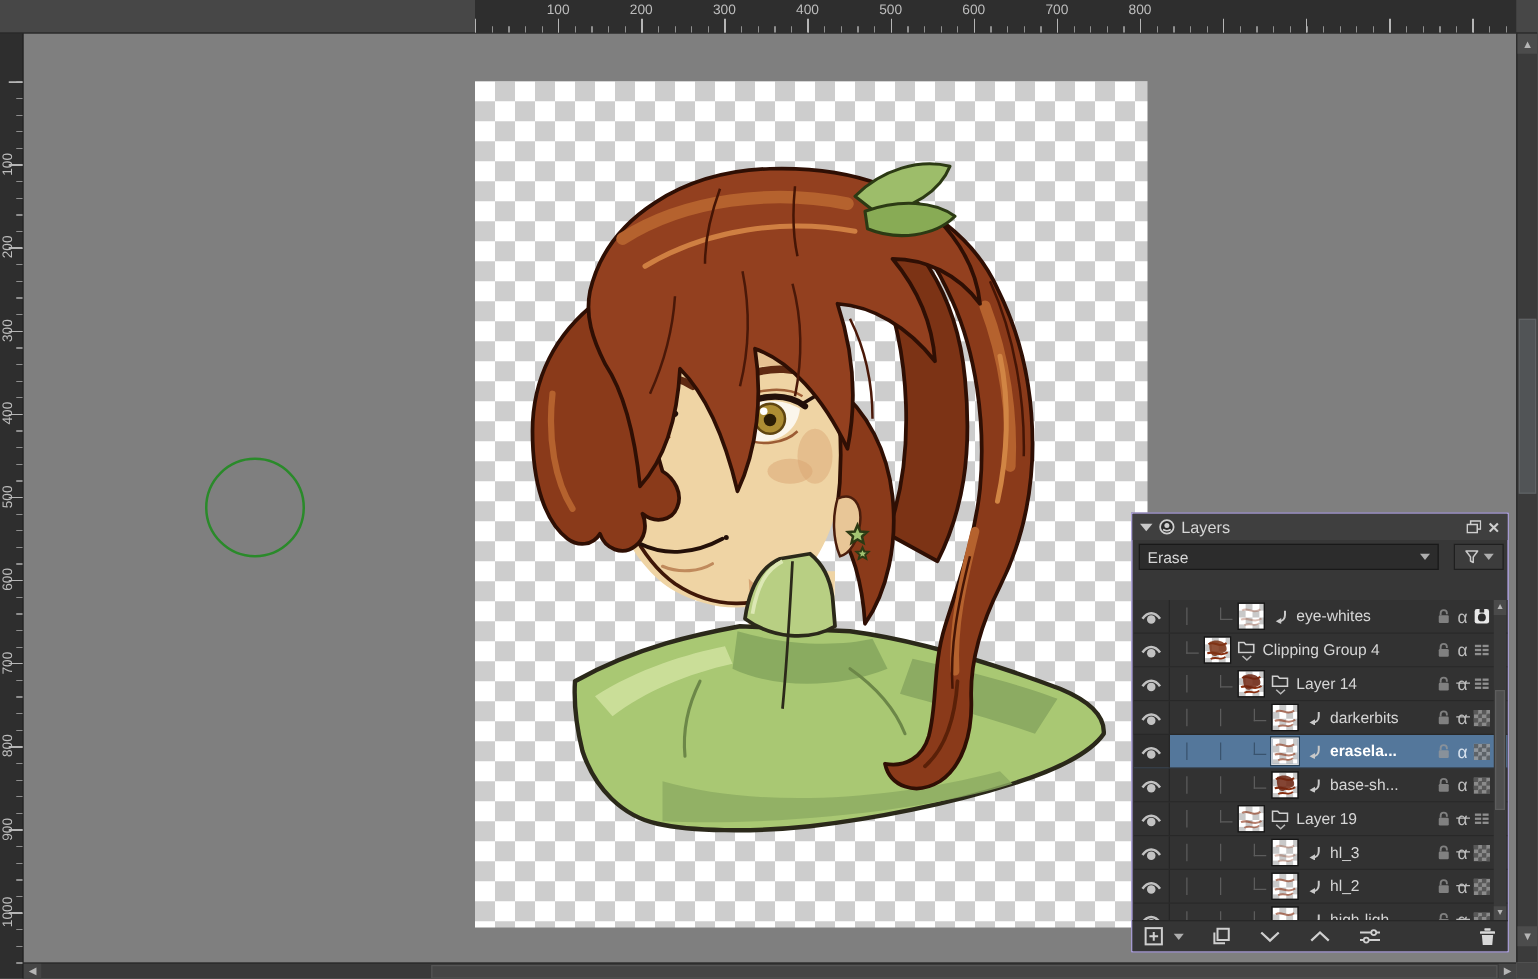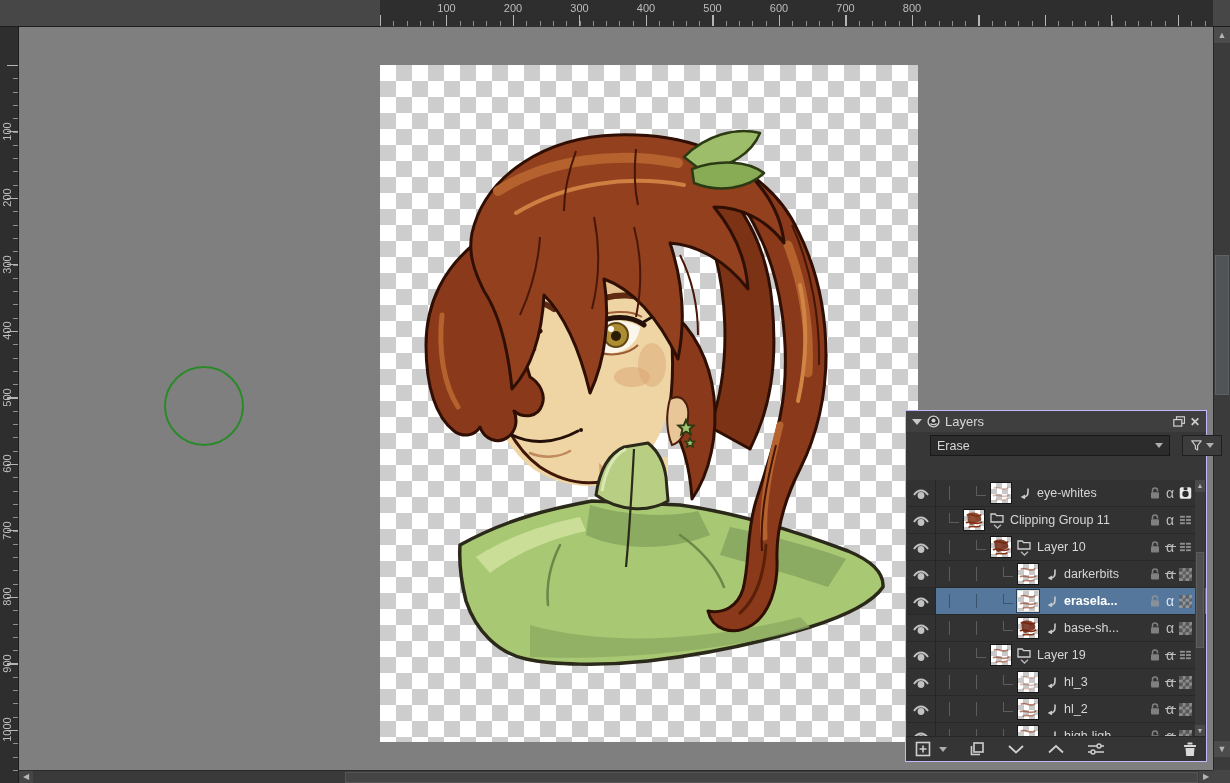--- a/index.html
+++ b/index.html
@@ -37,21 +37,21 @@
   #h-scroll .btn{position:absolute;top:0;width:14px;height:12px;background:#454545;color:#b5b5b5;font-size:8px;line-height:12px;text-align:center;}
   #h-scroll .btn.left{left:0;} #h-scroll .btn.right{right:0;}
   #h-scroll .handle{position:absolute;left:326px;top:1px;width:853px;height:11px;background:#454545;border:1px solid #555;box-sizing:border-box;}
   #corner-br{position:absolute;left:1213px;top:770px;width:17px;height:13px;background:#454545;}
   
   #panel{position:absolute;left:905px;top:410px;width:302px;height:352px;background:#373737;border:1px solid #c4b5fd;box-sizing:border-box;font-size:13px;color:#d6d6d6;}
   #p-title{position:absolute;left:0;top:0;width:100%;height:21px;background:#3f3f3f;display:flex;align-items:center;padding:0 6px;box-sizing:border-box;gap:5px;}
   .tri-down{width:0;height:0;border-left:5px solid transparent;border-right:5px solid transparent;border-top:6px solid #c9c9c9;}
   #p-title .spacer{flex:1;}
   #p-title .wbtn{color:#cfcfcf;font-size:12px;line-height:12px;cursor:default;}
-  #blend-row{position:absolute;left:5px;top:24px;width:292px;height:21px;display:flex;gap:12px;margin-left:19px;}
+  #blend-row{position:absolute;left:5px;top:24px;width:292px;height:21px;display:flex;gap:12px;}
   #blend-box{flex:1;background:#2c2c2c;border:1px solid #191919;display:flex;align-items:center;padding:0 6px;box-sizing:border-box;}
   #blend-box .arrow{margin-left:auto;}
   .sm-tri{width:0;height:0;border-left:4px solid transparent;border-right:4px solid transparent;border-top:5px solid #aeaeae;}
   #filter-btn{width:40px;background:#3c3c3c;border:1px solid #1f1f1f;display:flex;align-items:center;justify-content:center;gap:4px;box-sizing:border-box;}
   #opacity-row{position:absolute;left:5px;top:48px;width:292px;height:19px;display:flex;}
   #opacity-slider{position:relative;flex:1;background:#2c2c2c;border:1px solid #191919;box-sizing:border-box;overflow:hidden;}
   #opacity-fill{position:absolute;left:0;top:0;bottom:0;background:#54779b;}
   #opacity-text{position:absolute;left:0;top:0;width:100%;height:100%;display:flex;align-items:center;justify-content:center;gap:6px;color:#f2f2f2;font-size:12.5px;}
   #opacity-spin{width:11px;background:#3c3c3c;border:1px solid #1f1f1f;border-left:none;display:flex;flex-direction:column;align-items:center;justify-content:space-around;box-sizing:border-box;}
   .spin-up{width:0;height:0;border-left:3px solid transparent;border-right:3px solid transparent;border-bottom:4px solid #aeaeae;}
@@ -333,21 +333,21 @@
             </svg>
     </div>
     <div class="type-ico">
             <svg width="14" height="11" viewBox="0 0 14 11">
               <path d="M1,2 h4.2 l1.4,1.6 H13 V10 H1 Z" fill="none" stroke="#cfcfcf" stroke-width="1.3"></path>
             </svg>
             <svg width="9" height="5" viewBox="0 0 9 5" style="margin-top:1px;">
               <path d="M1,0.8 L4.5,4 L8,0.8" fill="none" stroke="#b8b8b8" stroke-width="1.3"></path>
             </svg>
           </div>
-    <div class="l-name">Clipping Group 11</div>
+    <div class="l-name">Clipping Group 4</div>
     <div class="r-icons">
       <span class="ico-lock">
         <svg class="lock-svg" width="12" height="14" viewBox="0 0 12 14">
                 <path d="M3.5,6.2 V4.6 a2.5,2.5 0 0 1 5,0 V5.4" stroke="#9a9a9a" stroke-width="1.5" fill="none"></path>
                 <rect x="2" y="6.2" width="8" height="6.2" rx="1" fill="#9a9a9a"></rect>
               </svg>
       </span>
       <span class="ico-alpha">α</span>
       <span class="ico-badge">
               <svg width="14" height="12" viewBox="0 0 14 12">
@@ -383,21 +383,21 @@
             </svg>
     </div>
     <div class="type-ico">
             <svg width="14" height="11" viewBox="0 0 14 11">
               <path d="M1,2 h4.2 l1.4,1.6 H13 V10 H1 Z" fill="none" stroke="#cfcfcf" stroke-width="1.3"></path>
             </svg>
             <svg width="9" height="5" viewBox="0 0 9 5" style="margin-top:1px;">
               <path d="M1,0.8 L4.5,4 L8,0.8" fill="none" stroke="#b8b8b8" stroke-width="1.3"></path>
             </svg>
           </div>
-    <div class="l-name">Layer 10</div>
+    <div class="l-name">Layer 14</div>
     <div class="r-icons">
       <span class="ico-lock">
         <svg class="lock-svg" width="12" height="14" viewBox="0 0 12 14">
                 <path d="M3.5,6.2 V4.6 a2.5,2.5 0 0 1 5,0 V5.4" stroke="#9a9a9a" stroke-width="1.5" fill="none"></path>
                 <rect x="2" y="6.2" width="8" height="6.2" rx="1" fill="#9a9a9a"></rect>
               </svg>
       </span>
       <span class="ico-alpha strike">α</span>
       <span class="ico-badge">
               <svg width="14" height="12" viewBox="0 0 14 12">

